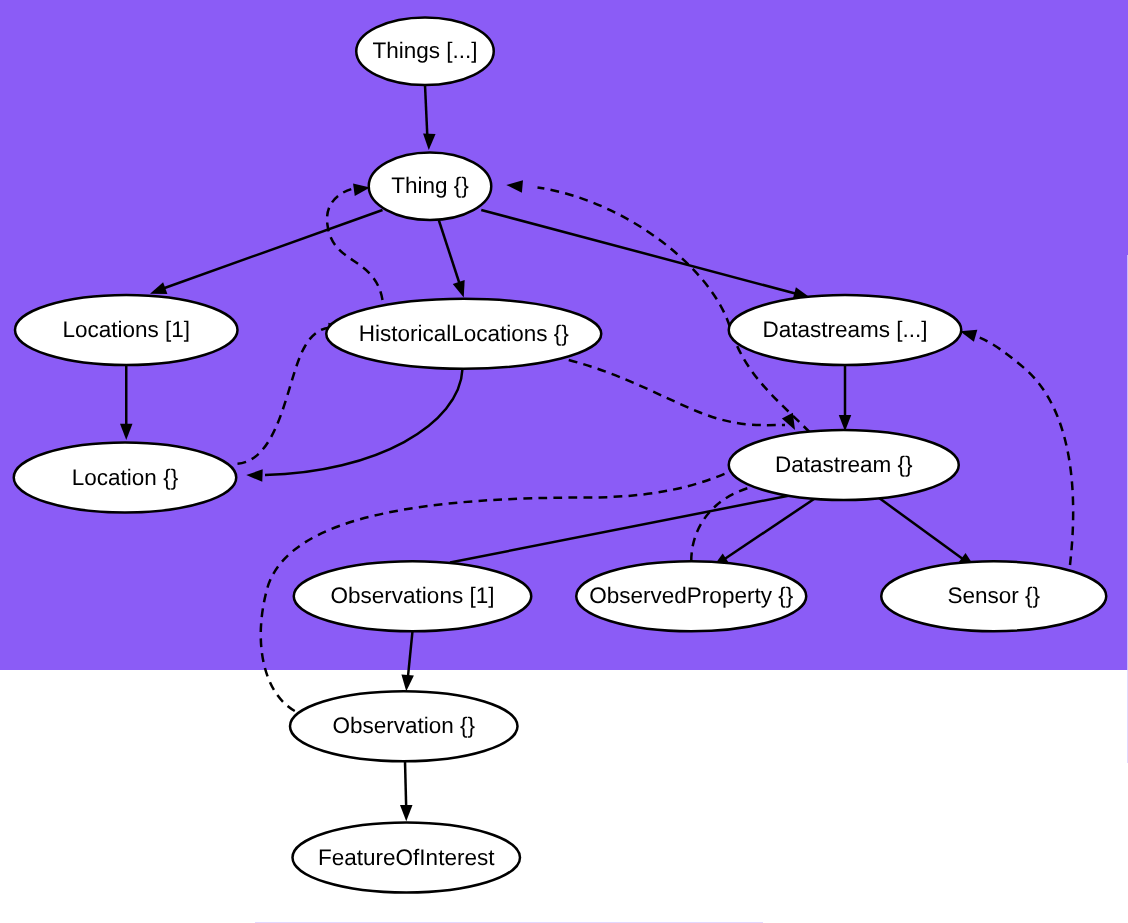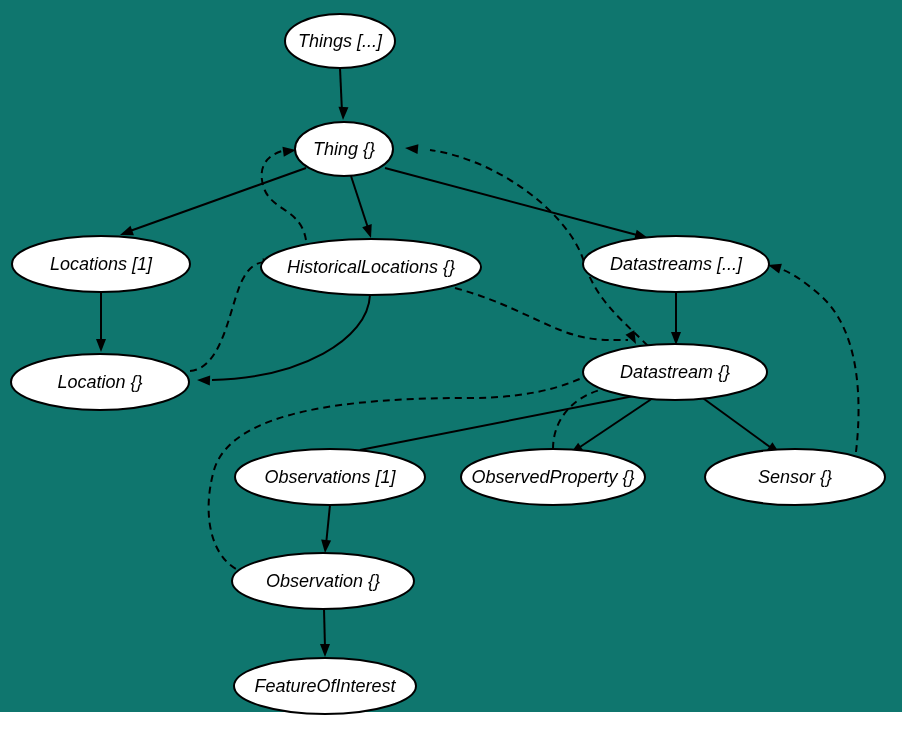--- a/index.html
+++ b/index.html
@@ -9,23 +9,22 @@
   }
   body {
     width: 902px;
     height: 738px;
     overflow: hidden;
     font-family: "Liberation Sans", sans-serif;
   }
   #diagram-root {
     position: relative;
     width: 902px;
-    height: 712px;
-    background: #0f766e;
-    font-style: italic;
+    height: 536px;
+    background: #8b5cf6;
   }
   svg#graph {
     display: block;
     width: 902px;
     height: 738px;
   }
   .node-ellipse {
     fill: #ffffff;
     stroke: #000000;
     stroke-width: 2;

